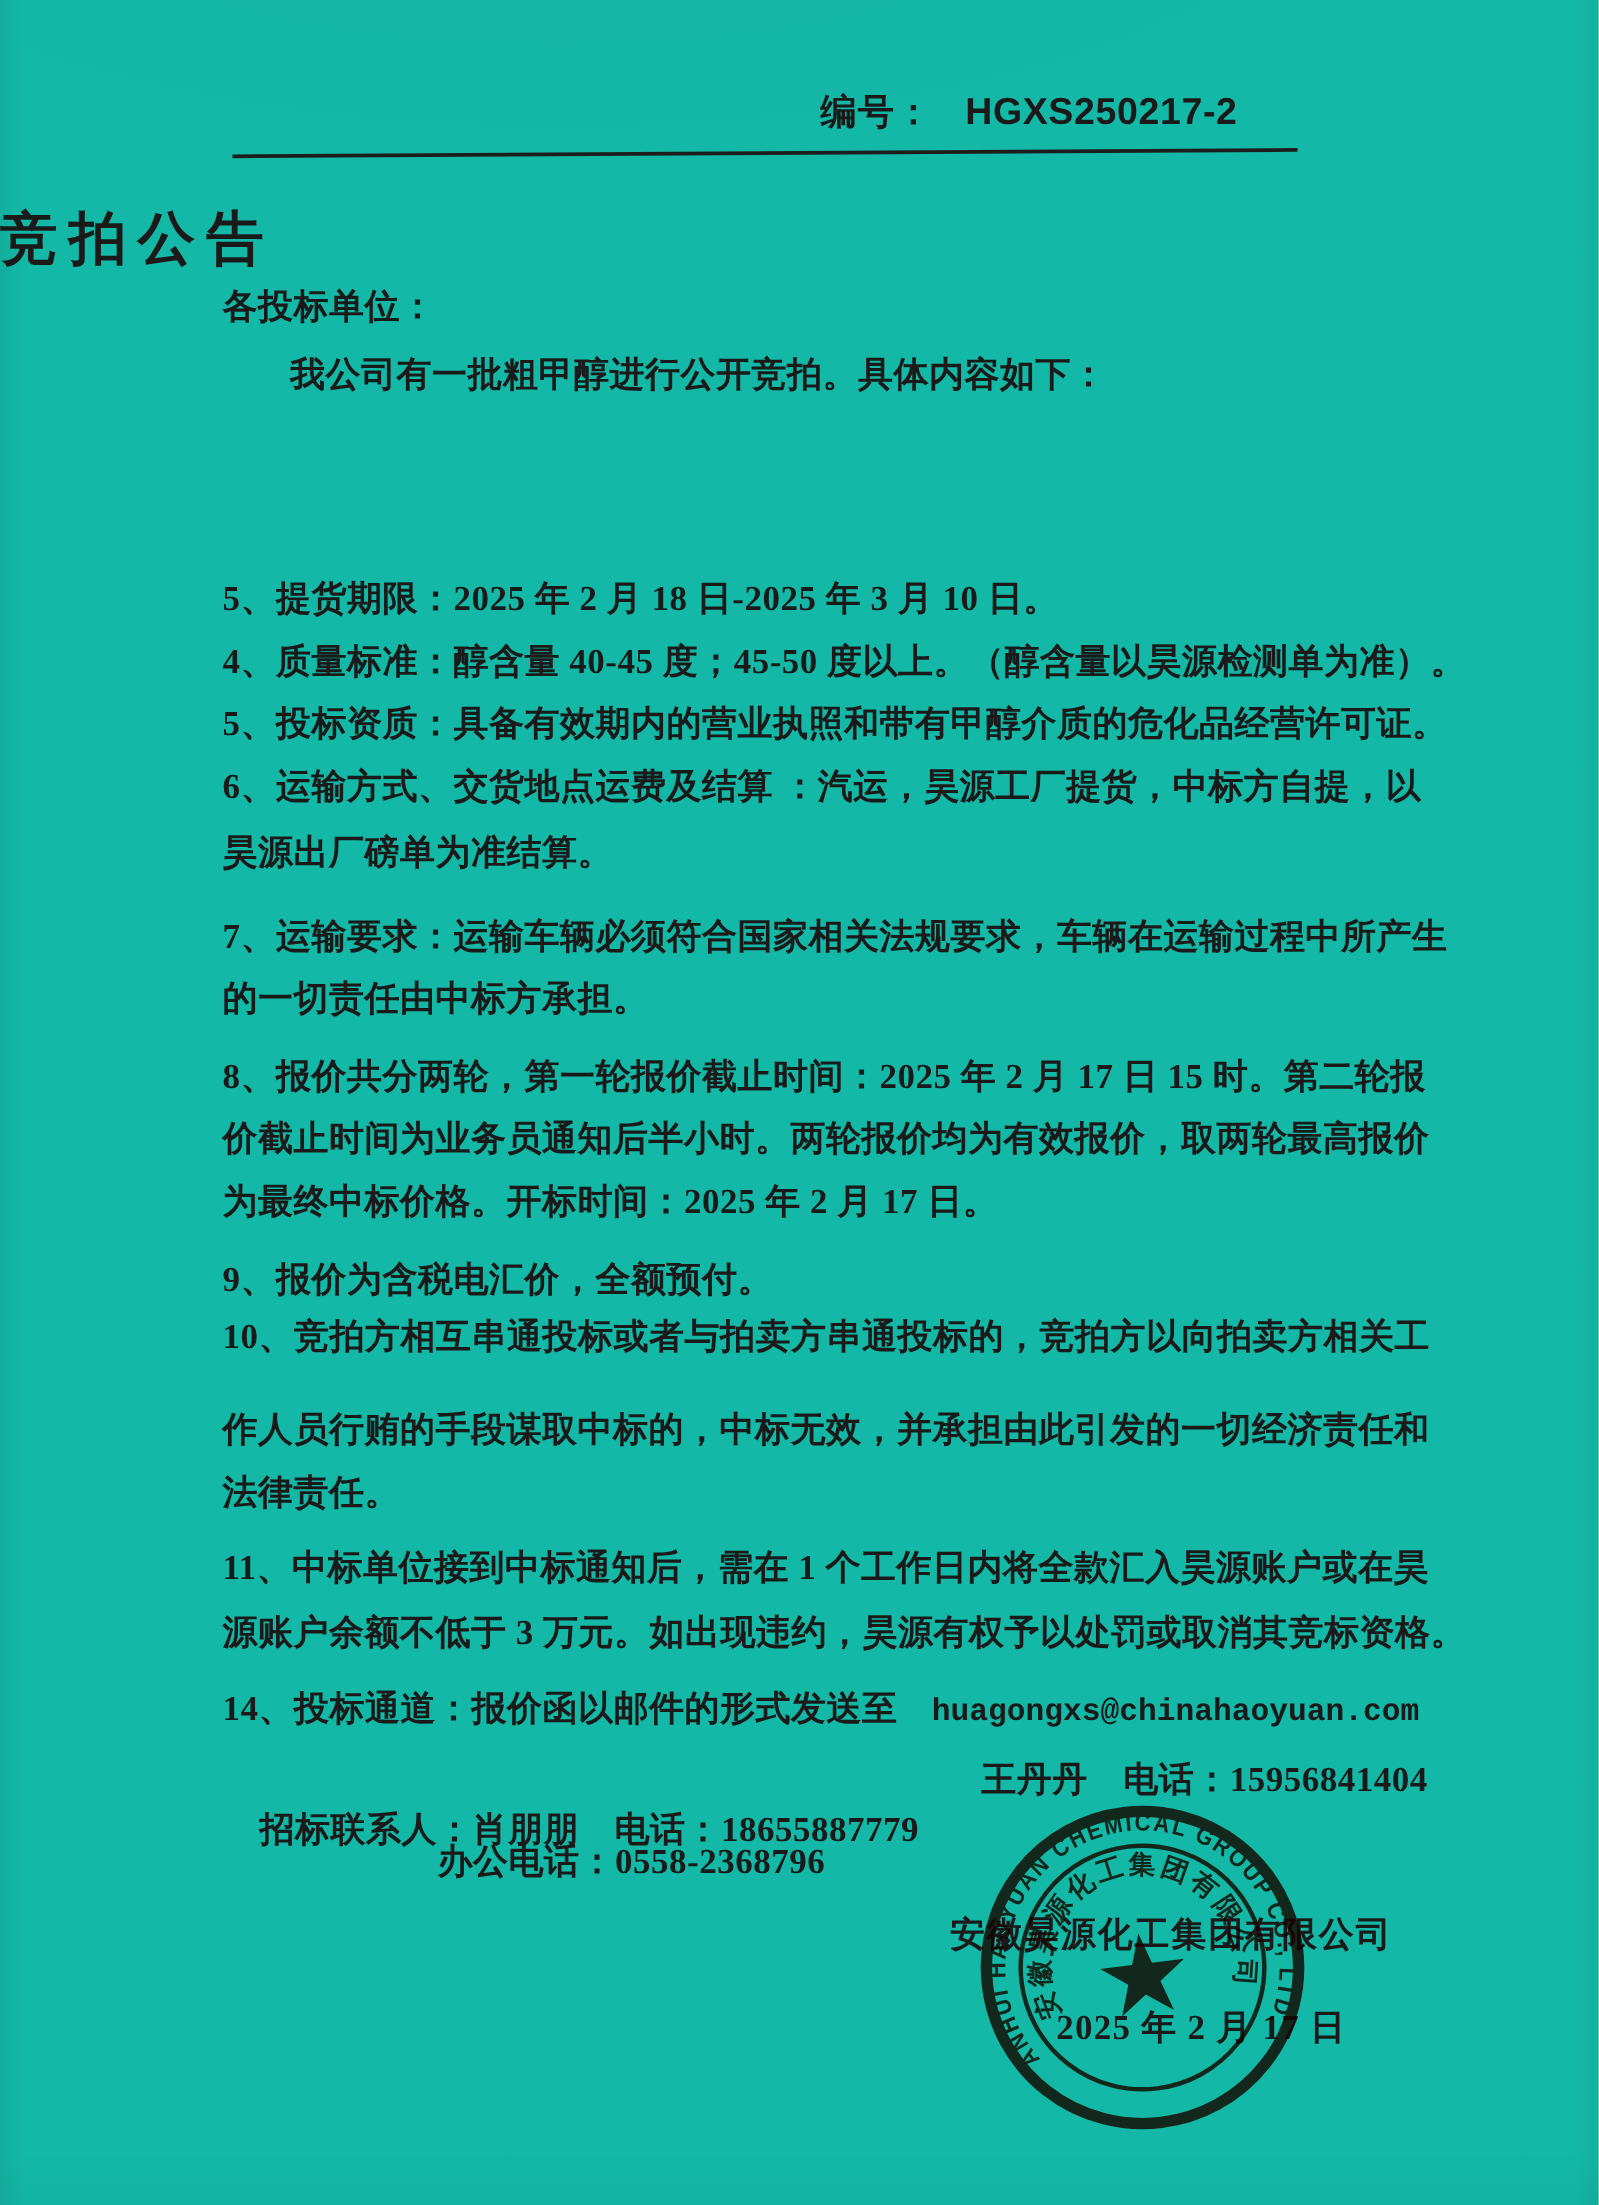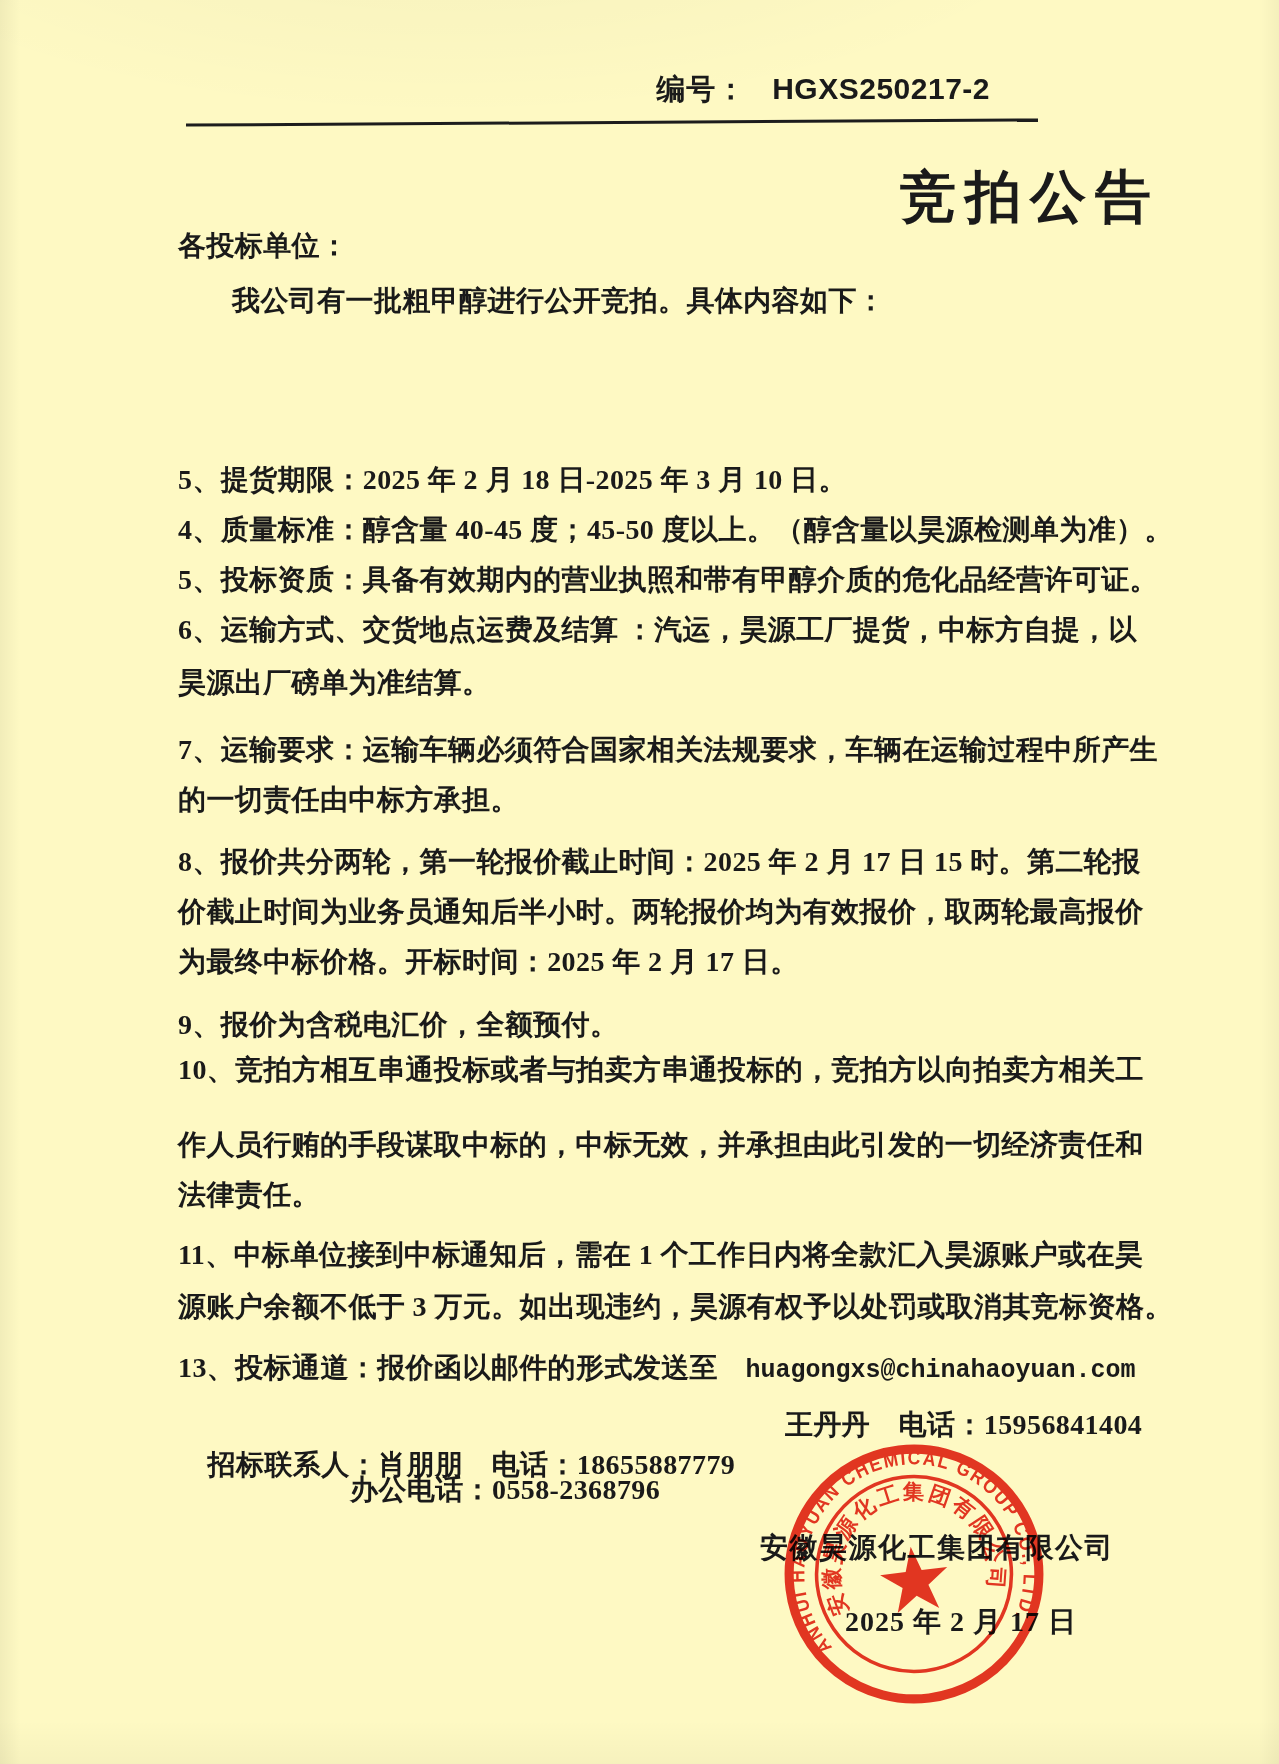--- a/index.html
+++ b/index.html
@@ -1,33 +1,33 @@
 <!DOCTYPE html>
 <html><head>
 <meta charset="utf-8">
 <style>
   html,body{margin:0;padding:0;background:#e8e8e8;}
   .page{
     position:relative;width:1279px;height:1764px;margin:0 auto;
-    background:#fef9c3;
+    background:#14b8a6;
     font-family:"Liberation Serif","DejaVu Serif",serif;
     font-weight:bold;color:#1a1a1a;overflow:hidden;
   }
   .page::before{
     content:"";position:absolute;inset:0;pointer-events:none;
     background:
       radial-gradient(1100px 420px at 35% -8%, rgba(0,0,0,0.045), transparent 62%),
       linear-gradient(90deg, rgba(0,0,0,0.05), transparent 1.6%),
       linear-gradient(270deg, rgba(0,0,0,0.04), transparent 1.6%),
       linear-gradient(0deg, rgba(0,0,0,0.03), transparent 2.5%);
   }
   .ref{position:absolute;top:70px;left:0;width:990px;text-align:right;font-size:29px;letter-spacing:1px;}
   .ref .num{font-family:"Liberation Sans","DejaVu Sans",sans-serif;font-size:30px;margin-left:26px;letter-spacing:.5px;}
   .rule{position:absolute;left:186px;top:121px;width:852px;height:3px;background:#1d1d1d;transform:rotate(-0.35deg);}
-  .title{position:absolute;top:160px;left:0;width:1160px;text-align:right;font-size:56px;letter-spacing:9px;}
+  .title{position:absolute;top:160px;left:0;width:1160px;text-align:left;font-size:46px;letter-spacing:9px;}
   .ln{position:absolute;left:178px;font-size:28px;white-space:pre;letter-spacing:.4px;line-height:40px;}
   .salutation{top:226px;}
   .intro{left:232px;top:281px;}
   .email{font-family:"Liberation Mono","DejaVu Sans Mono",monospace;font-size:25px;letter-spacing:0;margin-left:20px;}
   .contact-secondary{position:absolute;left:607px;top:0;white-space:pre;text-align:right;}
   .office{left:350px;}
   .company{position:absolute;left:760px;top:1529px;font-size:28px;letter-spacing:1.5px;white-space:pre;}
   .docdate{position:absolute;left:845px;top:1603px;font-size:28px;letter-spacing:1px;white-space:pre;}
   .stamp{position:absolute;left:780px;top:1440px;width:268px;height:268px;mix-blend-mode:multiply;opacity:.93;}
 </style>
@@ -56,21 +56,21 @@
   <div class="ln" style="top:842px">8、报价共分两轮，第一轮报价截止时间：2025 年 2 月 17 日 15 时。第二轮报</div>
   <div class="ln" style="top:892px">价截止时间为业务员通知后半小时。两轮报价均为有效报价，取两轮最高报价</div>
   <div class="ln" style="top:942px">为最终中标价格。开标时间：2025 年 2 月 17 日。</div>
   <div class="ln" style="top:1005px">9、报价为含税电汇价，全额预付。</div>
   <div class="ln" style="top:1050px">10、竞拍方相互串通投标或者与拍卖方串通投标的，竞拍方以向拍卖方相关工</div>
   <div class="ln" style="top:1125px">作人员行贿的手段谋取中标的，中标无效，并承担由此引发的一切经济责任和</div>
   <div class="ln" style="top:1175px">法律责任。</div>
   <div class="ln" style="top:1235px">11、中标单位接到中标通知后，需在 1 个工作日内将全款汇入昊源账户或在昊</div>
   <div class="ln" style="top:1287px">源账户余额不低于 3 万元。如出现违约，昊源有权予以处罚或取消其竞标资格。</div>
 
-  <div class="ln" style="top:1348px"><span>13、投标通道：报价函以邮件的形式发送至 </span><span class="email">huagongxs@chinahaoyuan.com</span></div>
+  <div class="ln" style="top:1348px"><span>14、投标通道：报价函以邮件的形式发送至 </span><span class="email">huagongxs@chinahaoyuan.com</span></div>
 
   <div class="ln" style="top:1405px">
     <span>招标联系人：肖朋朋　电话：18655887779</span>
     <span class="contact-secondary">王丹丹　电话：15956841404</span>
   </div>
   <div class="ln office" style="top:1470px">办公电话：0558-2368796</div>
 
   <div class="company">安徽昊源化工集团有限公司</div>
   <div class="docdate">2025 年 2 月 17 日</div>
 

